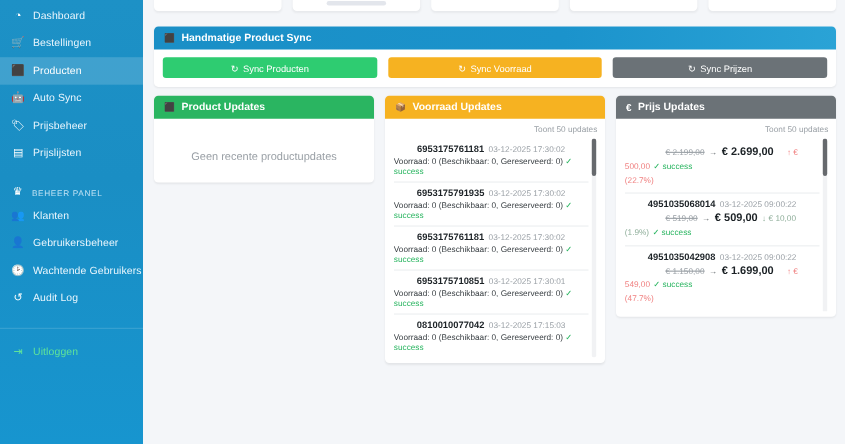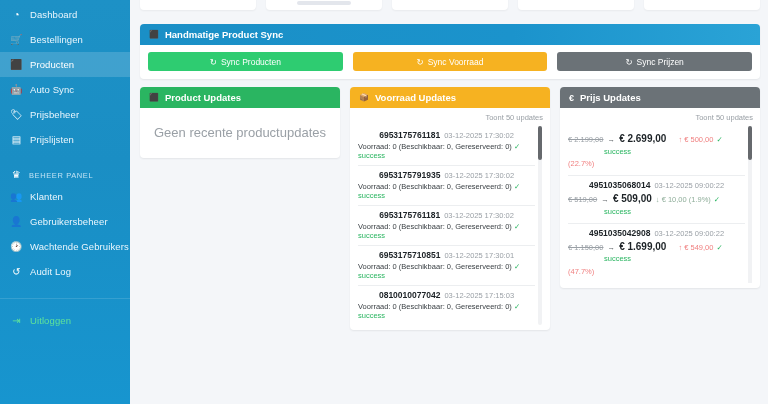--- a/index.html
+++ b/index.html
@@ -101,48 +101,48 @@
     display: flex; align-items: center; justify-content: center; gap: 4px;
     cursor: pointer;
   }
 
   
   .cols { display: flex; gap: 10px; align-items: flex-start; }
   .col { flex: 1 1 0; min-width: 0; }
 
   .empty-body {
     padding: 17px 8px 18px;
-    text-align: center; color: #9aa0a6; font-size: 13px;
+    text-align: center; color: #9aa0a6; font-size: 10px; margin-top: 12px;
   }
 
   .list-body { padding: 5px 7px 5px 8px; position: relative; }
   .count { color: #9aa0a6; font-size: 7.5px; margin-bottom: 4px; text-align: right; }
 
   .scroll {
     max-height: 199px; overflow: hidden; position: relative; padding-right: 8px;
   }
   .sbar { position: absolute; top: 0; right: 1px; width: 4px; height: 199px; background: #f1f2f4; border-radius: 2px; }
   .sbar i { position: absolute; top: 0; left: 0; width: 4px; height: 34px; background: #66696d; border-radius: 2px; display: block; }
 
   .row { padding: 4px 0 5px; border-bottom: 1px solid #eceef0; }
   .row:last-child { border-bottom: none; }
   .row-top { display: flex; justify-content: center; align-items: baseline; gap: 4px; }
   .sku { font-size: 8.5px; font-weight: bold; color: #1c2226; }
   .ts { font-size: 7.5px; color: #9aa0a6; white-space: nowrap; }
   .row-sub { font-size: 7.5px; color: #3b4145; margin-top: 2px; }
   .ok { color: #2ab561; }
 
   .price-line { font-size: 7.5px; color: #3b4145; margin-top: 2px; line-height: 1.45; }
-  .old { color: #9aa0a6; text-decoration: line-through; }
+  .old { color: #9aa0a6; text-decoration: line-through; margin-left: 37px; }
   .arrow { color: #5d6367; margin: 0 2px; }
   .new { font-weight: bold; color: #1c2226; font-size: 10px; }
   .up { color: #f08080; margin-left: 12px; }
   .down { color: #8fae9a; margin-left: 4px; text-align: right; }
   .chk { color: #2ab561; margin-left: 3px; }
-  .chk-lbl { color: #2ab561; margin-left: 36px; }
+  .chk-lbl { color: #2ab561; }
 </style>
 </head>
 <body>
 
 <div class="app">
 
   <nav class="sidebar">
     <div id="nav-main">
         <div class="nav-item">
           <span class="nav-ico">◔</span>

